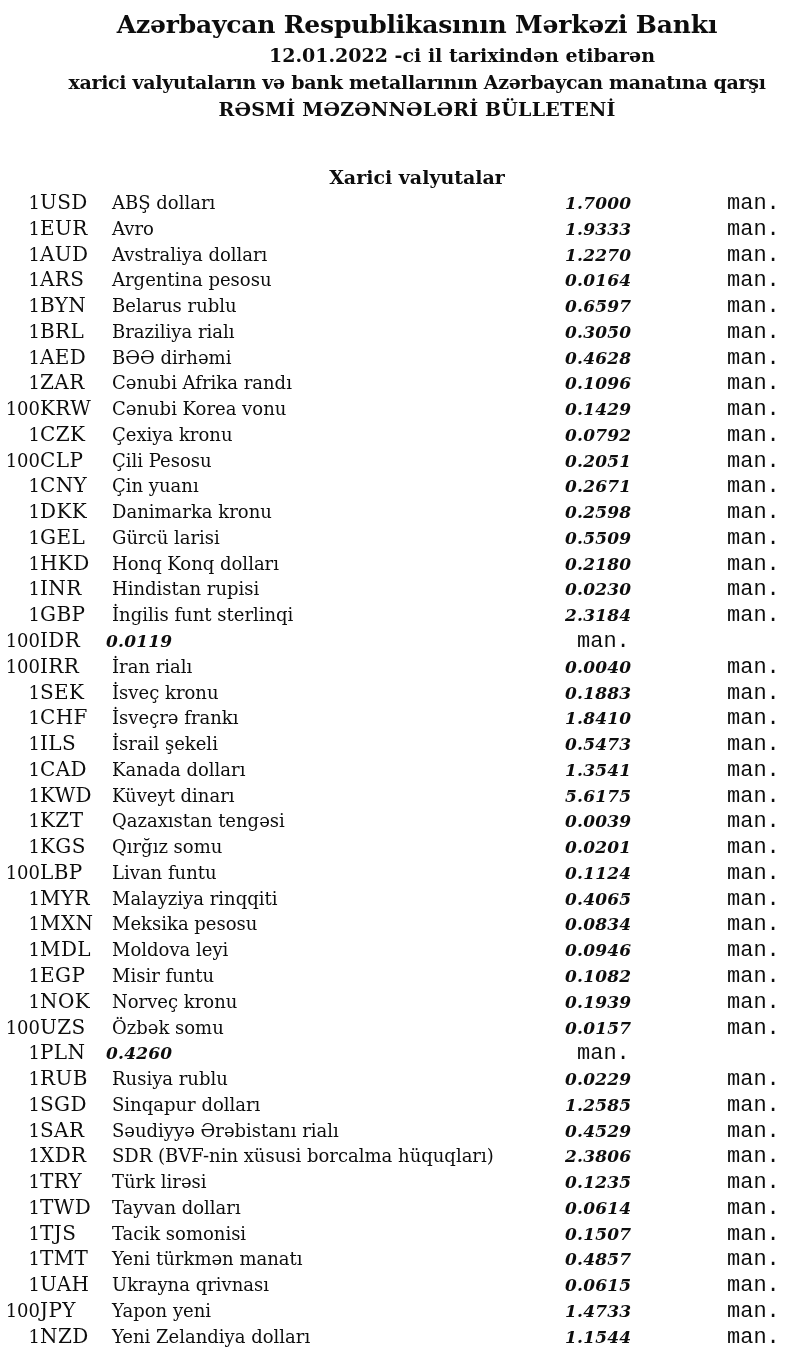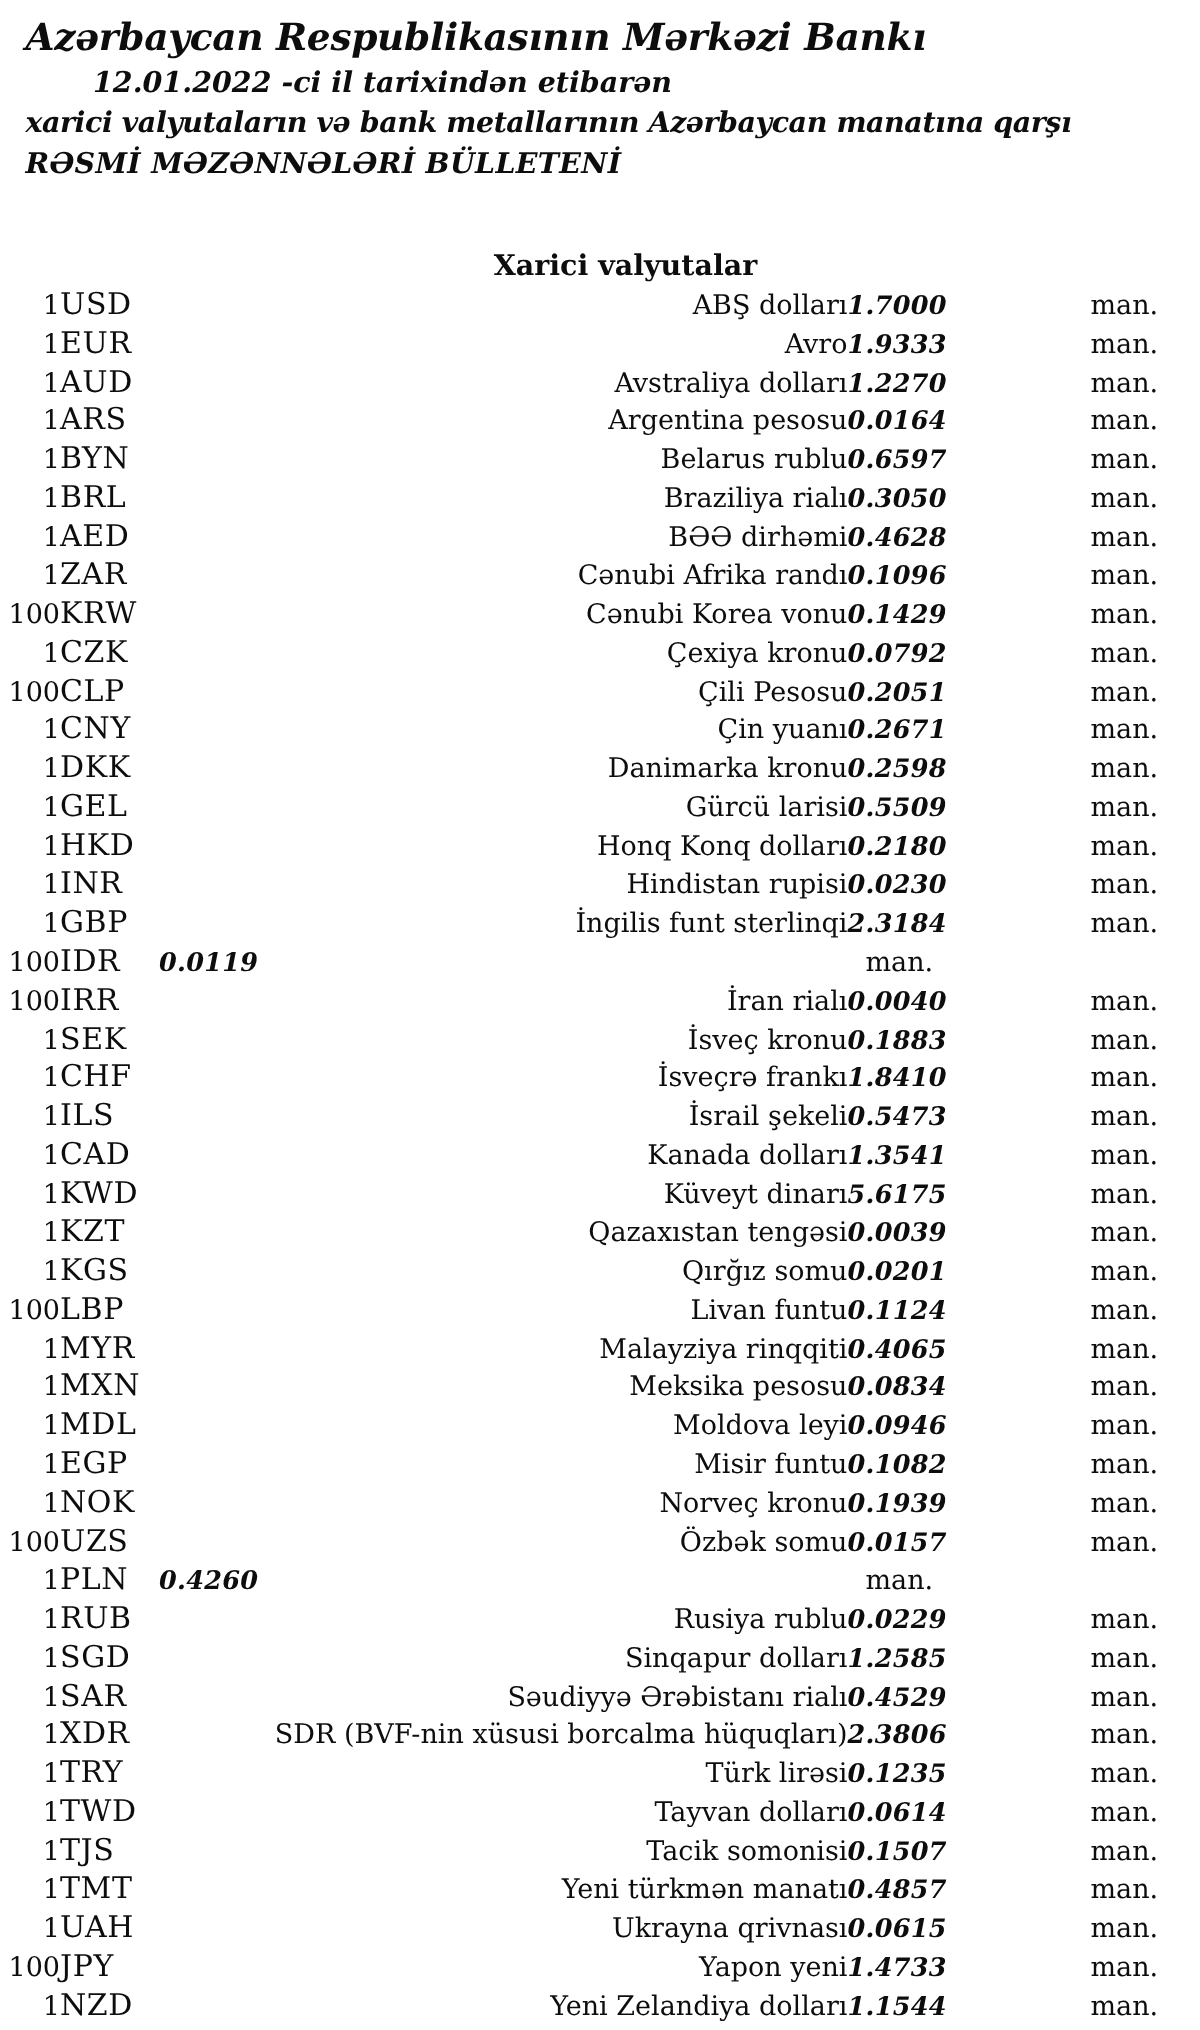--- a/index.html
+++ b/index.html
@@ -12,21 +12,21 @@
     height: 1353px;
     color: #0d0d0d;
     font-family: "DejaVu Serif", "Liberation Serif", serif;
     overflow: hidden;
   }
   .page {
     width: 800px;
     height: 1353px;
   }
   .header {
-    font-style: italic;
+    text-align: center;
   }
   .bank-title {
     font-size: 25px;
     font-weight: bold;
     padding-top: 8px;
     line-height: 33px;
     transform: translateX(17px);
     letter-spacing: -0.2px;
   }
   .date-line {
@@ -72,32 +72,32 @@
     font-size: 18px;
   }
   .code {
     font-size: 20px;
     letter-spacing: 0.4px;
   }
   .name {
     font-size: 18px;
     padding-left: 6px;
     white-space: nowrap;
-    text-align: right;
   }
   .rate {
     text-align: left;
     font-size: 17px;
     font-weight: bold;
     font-style: italic;
     letter-spacing: 0.2px;
   }
   .unit {
     padding-left: 12px;
-    font-size: 18px;
+    font-size: 22px;
+    font-family: Liberation Mono, monospace;
   }
 </style>
 </head>
 <body>
 
 <div class="page">
 
   <div class="header">
     <div class="bank-title">Azərbaycan Respublikasının Mərkəzi Bankı</div>
     <div class="date-line">12.01.2022 -ci il tarixindən etibarən</div>

